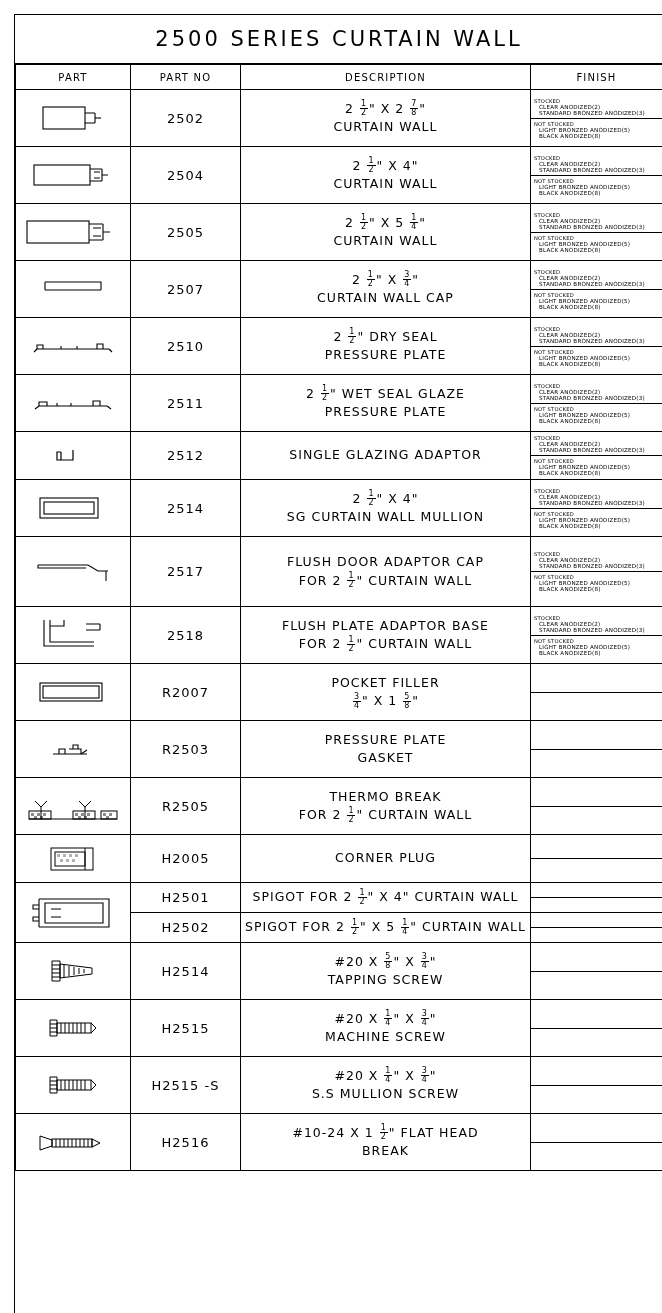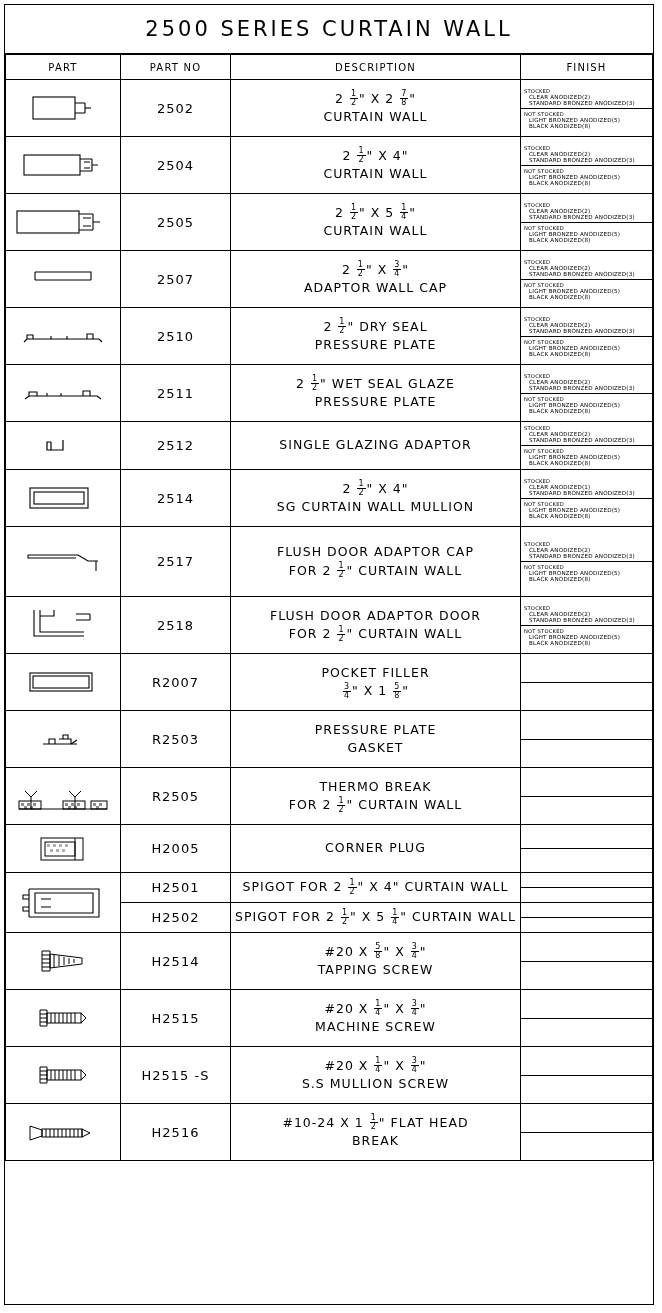--- a/index.html
+++ b/index.html
@@ -12,21 +12,21 @@
     height: 1313px;
     font-family: "Liberation Sans", sans-serif;
     color: #000;
     overflow: hidden;
   }
   .page {
     position: relative;
     width: 662px;
     height: 1313px;
     box-sizing: border-box;
-    padding: 4px;
+    padding: 14px;
   }
   .frame {
     border: 1.5px solid #000;
     width: 650px;
     height: 1301px;
     box-sizing: border-box;
     position: relative;
   }
   .title-bar {
     height: 48px;
@@ -274,21 +274,21 @@
                 <svg width="72" height="26" viewBox="0 0 72 26">
                   <g fill="none" stroke="#000" stroke-width="1.1">
                     <path d="M8 6 h56 v8 M8 6 v8 M8 14 h56"></path>
                   </g>
                 </svg>
               </div>
             </td>
             <td class="no-cell">2507</td>
             <td class="desc-cell">
               <div>2 <span class="frac"><span class="n">1</span><span class="d">2</span></span>" X <span class="frac"><span class="n">3</span><span class="d">4</span></span>"</div>
-              <div>ADAPTOR WALL CAP</div>
+              <div>CURTAIN WALL CAP</div>
             </td>
             <td class="finish-cell">
               <div class="finish-box">
                 <div class="finish-grp">
                   <div class="hdr">STOCKED</div>
                   <div class="li">CLEAR ANODIZED(2)</div>
                   <div class="li">STANDARD BRONZED ANODIZED(3)</div>
                 </div>
                 <div class="finish-grp">
                   <div class="hdr">NOT STOCKED</div>
@@ -467,21 +467,21 @@
                     <path d="M16 6 v26 h50"></path>
                     <path d="M22 6 v22 h44"></path>
                     <path d="M22 12 h14 v-6"></path>
                     <path d="M58 10 h14 M58 16 h14 M72 10 v6"></path>
                   </g>
                 </svg>
               </div>
             </td>
             <td class="no-cell">2518</td>
             <td class="desc-cell">
-              <div>FLUSH DOOR ADAPTOR DOOR</div>
+              <div>FLUSH PLATE ADAPTOR BASE</div>
               <div>FOR 2 <span class="frac"><span class="n">1</span><span class="d">2</span></span>" CURTAIN WALL</div>
             </td>
             <td class="finish-cell">
               <div class="finish-box">
                 <div class="finish-grp">
                   <div class="hdr">STOCKED</div>
                   <div class="li">CLEAR ANODIZED(2)</div>
                   <div class="li">STANDARD BRONZED ANODIZED(3)</div>
                 </div>
                 <div class="finish-grp">

